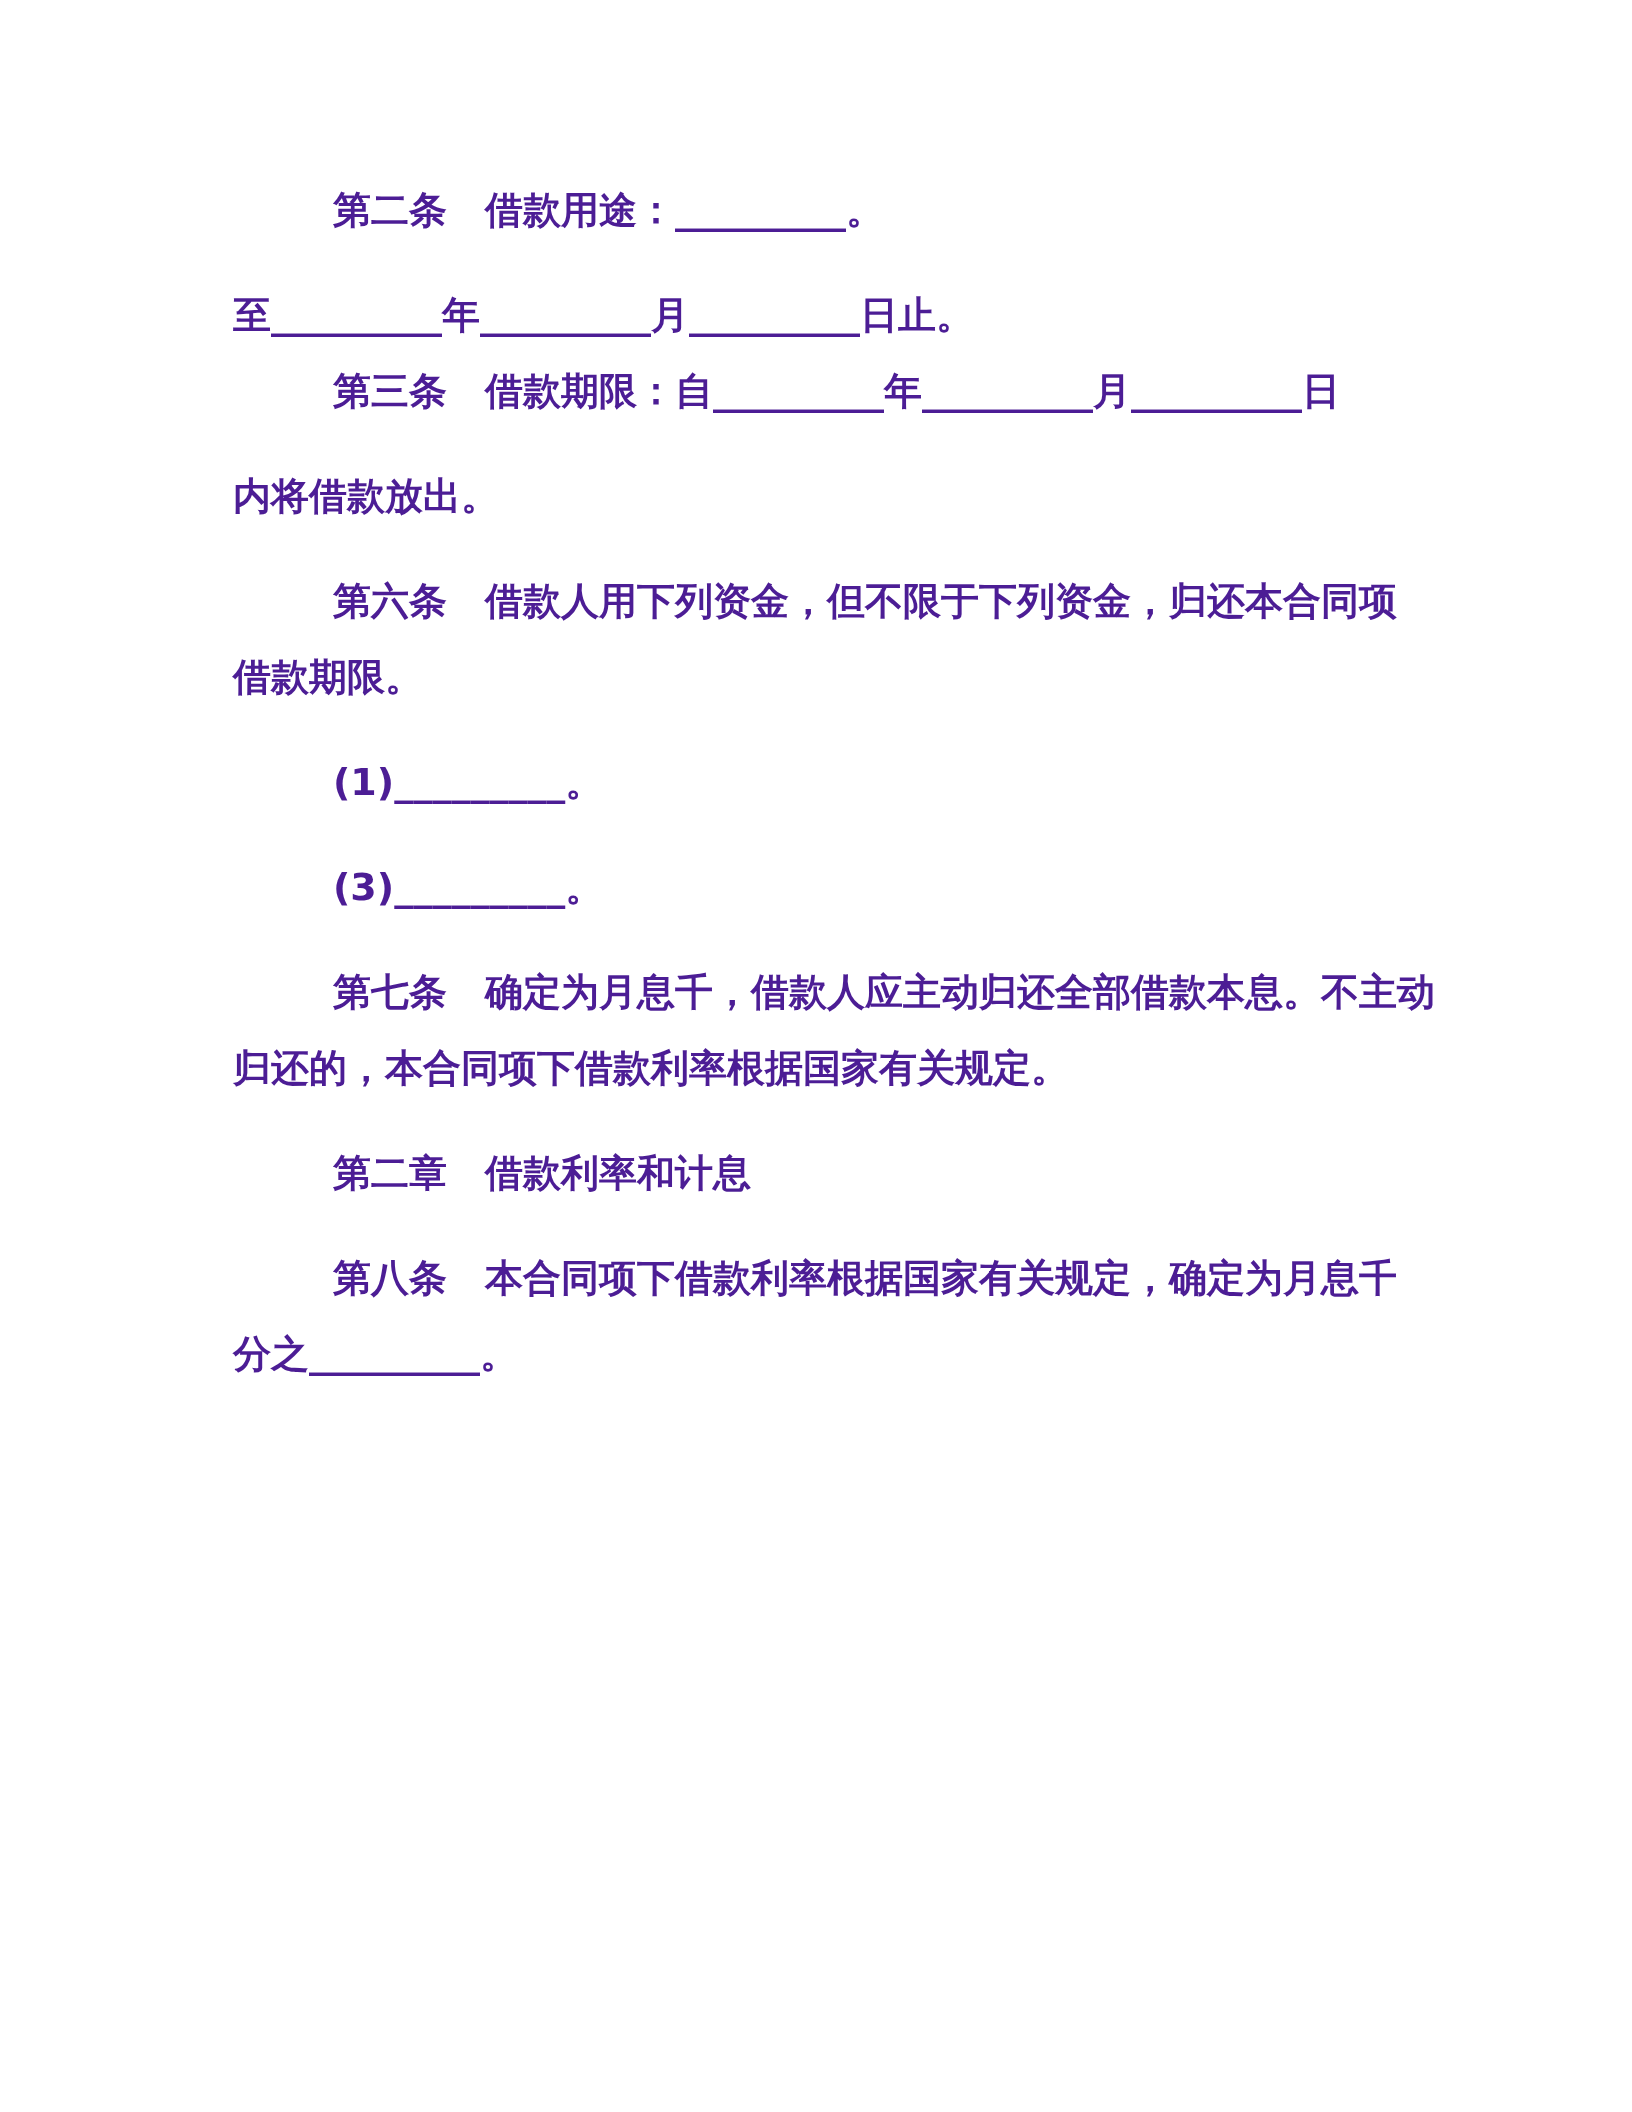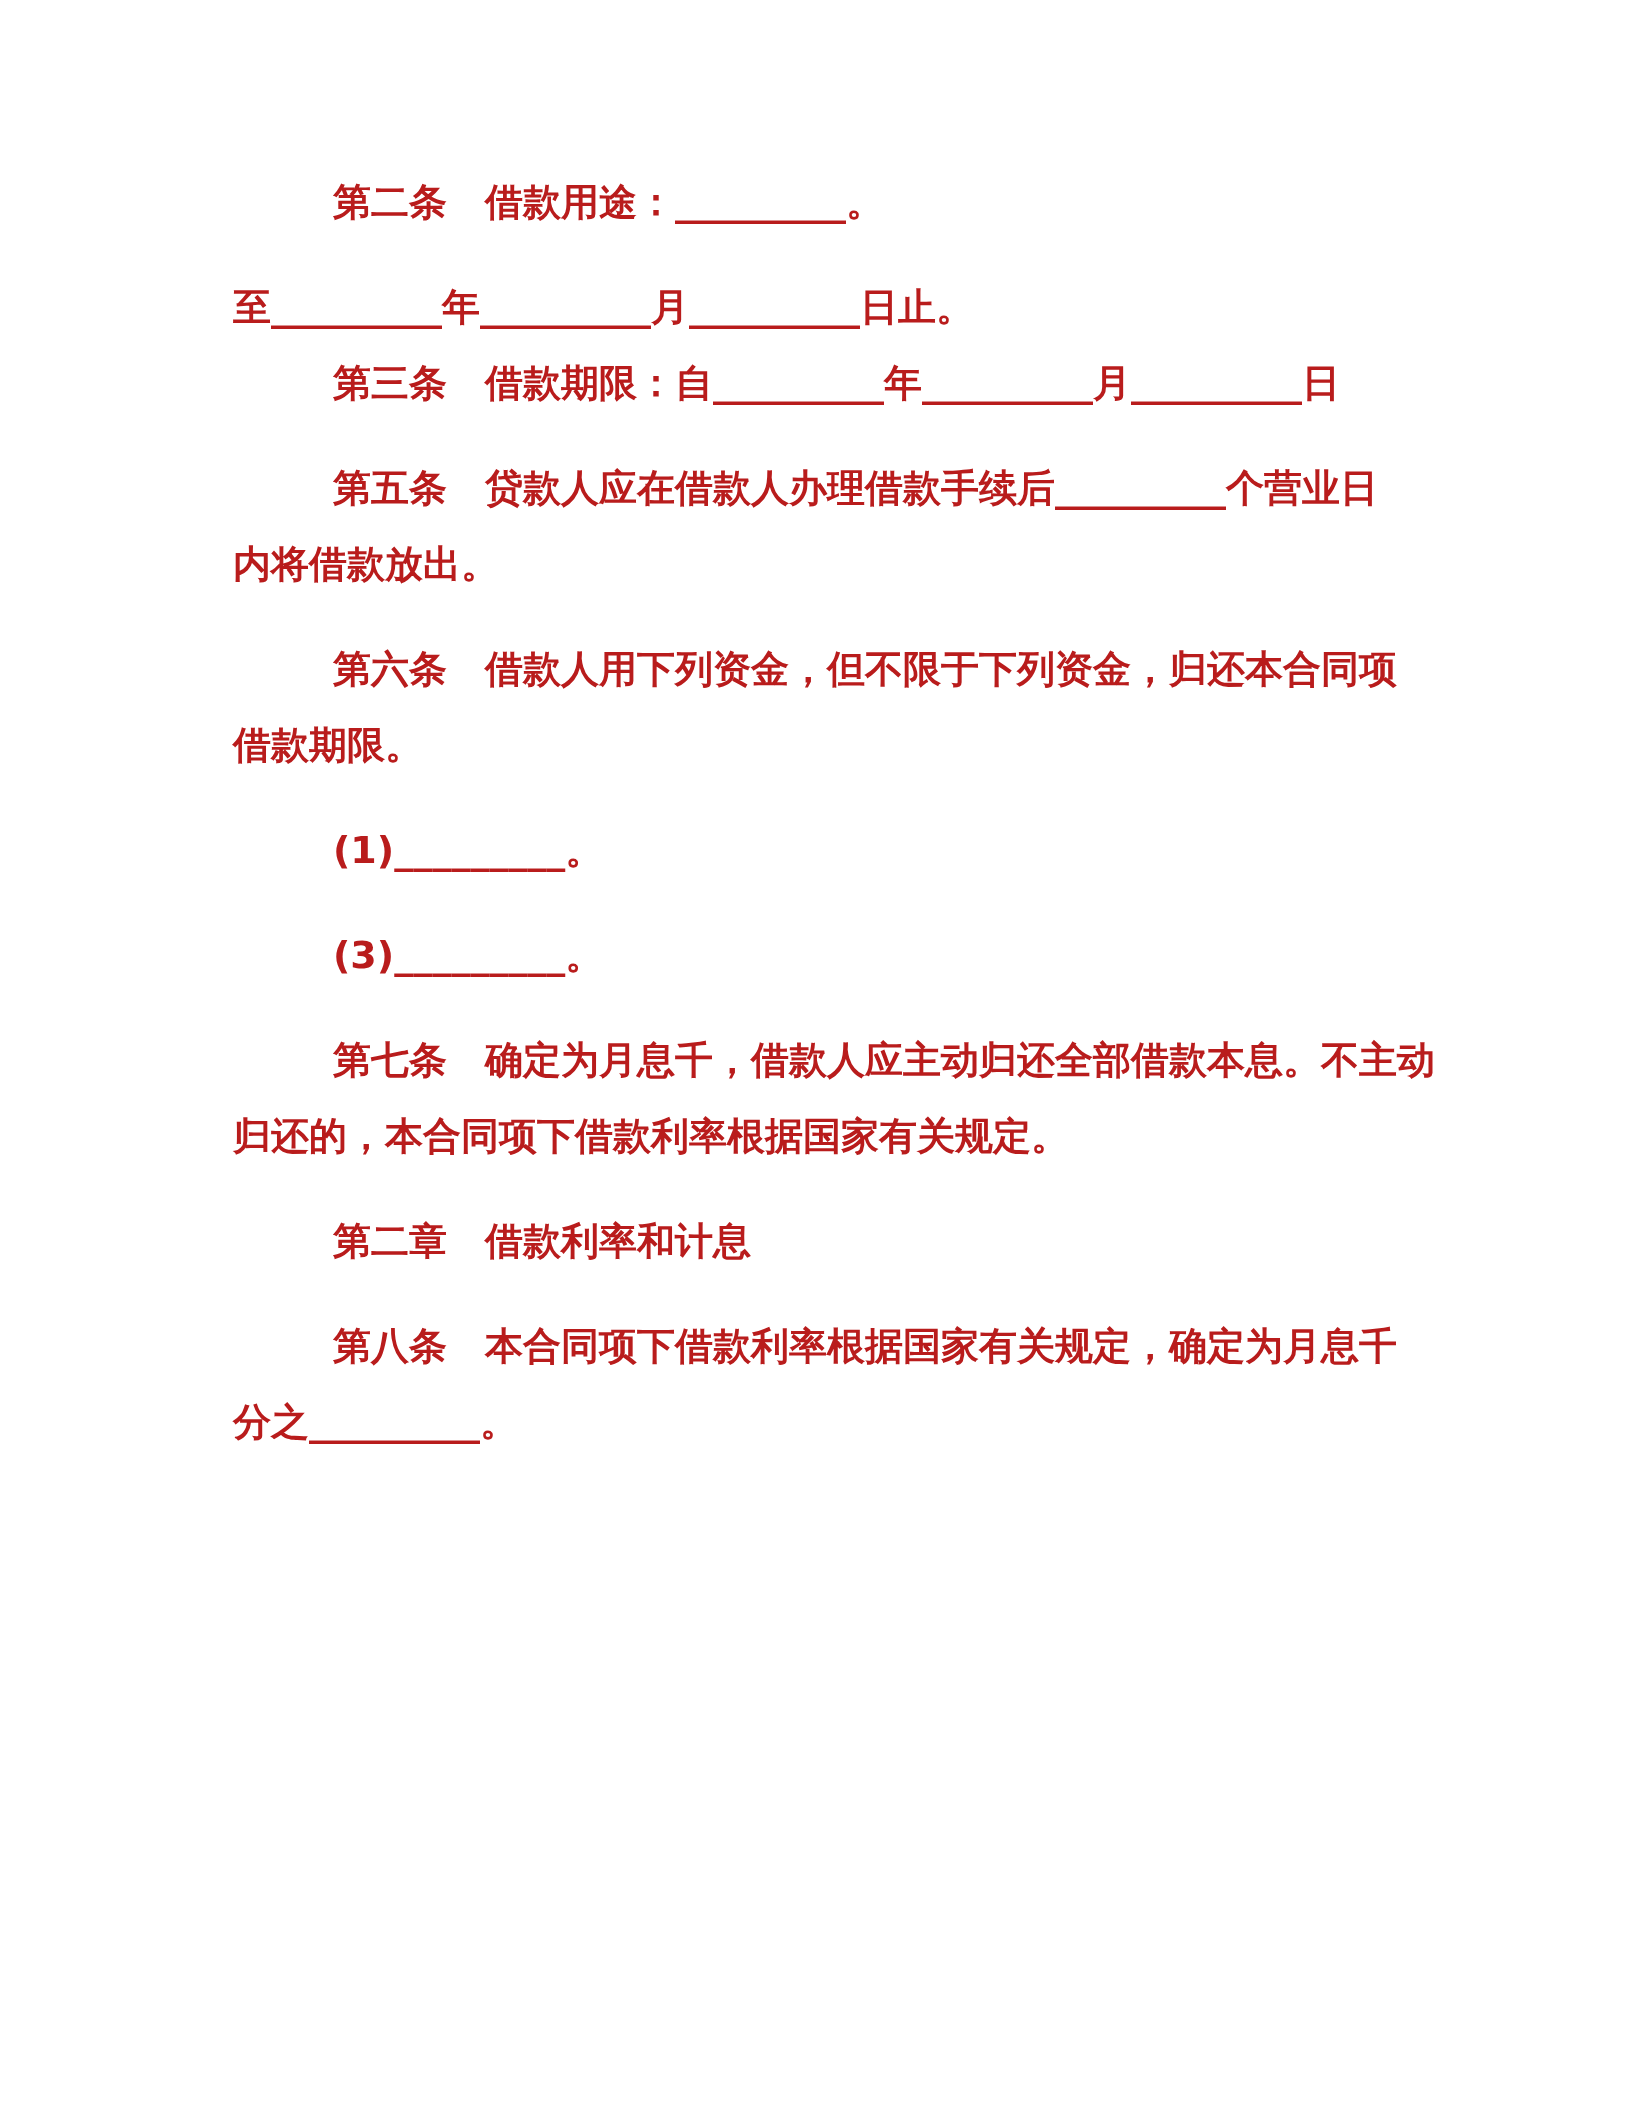--- a/index.html
+++ b/index.html
@@ -10,23 +10,23 @@
     .page {
       position: relative;
       width: 1632px;
       height: 2112px;
       background: #ffffff;
       overflow: hidden;
     }
     .content {
       position: absolute;
       left: 233px;
-      top: 164px;
+      top: 172px;
       width: 1175px;
-      color: #b91c1c;
+      color: #4c1d95;
       font-family: "DejaVu Sans", "Liberation Sans", sans-serif;
       font-weight: 700;
       font-size: 38px;
     }
     .para {
       margin: 0 0 29px 0;
       padding: 0;
     }
     .line {
       height: 76px;
@@ -48,21 +48,20 @@
       <div class="line indent">第二条　借款用途：_________。</div>
     </div>
 
     <div class="para">
       <div class="line">至_________年_________月_________日止。</div>
       <div class="line indent">第三条　借款期限：自_________年_________月_________日</div>
     </div>
 
 
     <div class="para">
-      <div class="line indent">第五条　贷款人应在借款人办理借款手续后_________个营业日</div>
       <div class="line">内将借款放出。</div>
     </div>
 
     <div class="para">
       <div class="line indent">第六条　借款人用下列资金，但不限于下列资金，归还本合同项</div>
       <div class="line">借款期限。</div>
     </div>
 
     <div class="para">
       <div class="line indent">(1)_________。</div>

